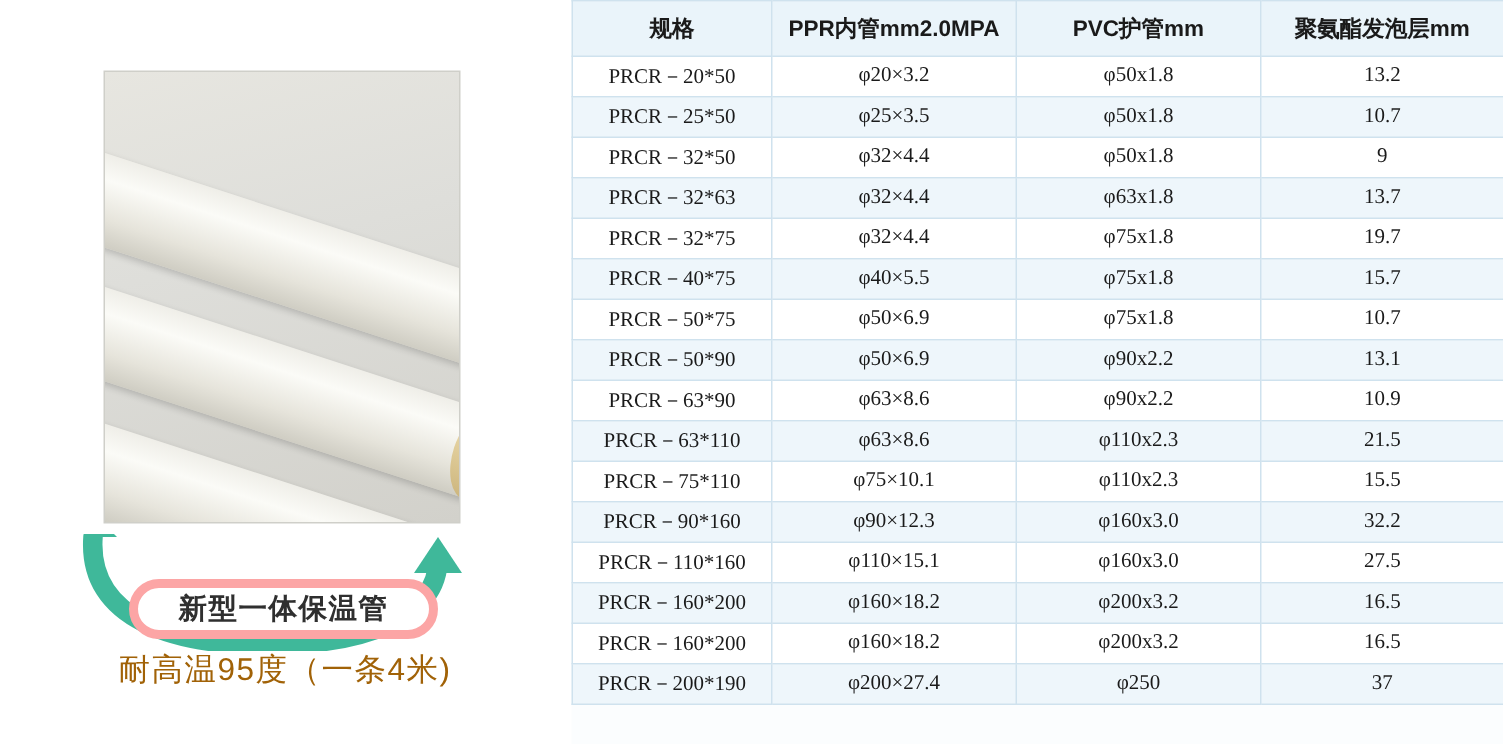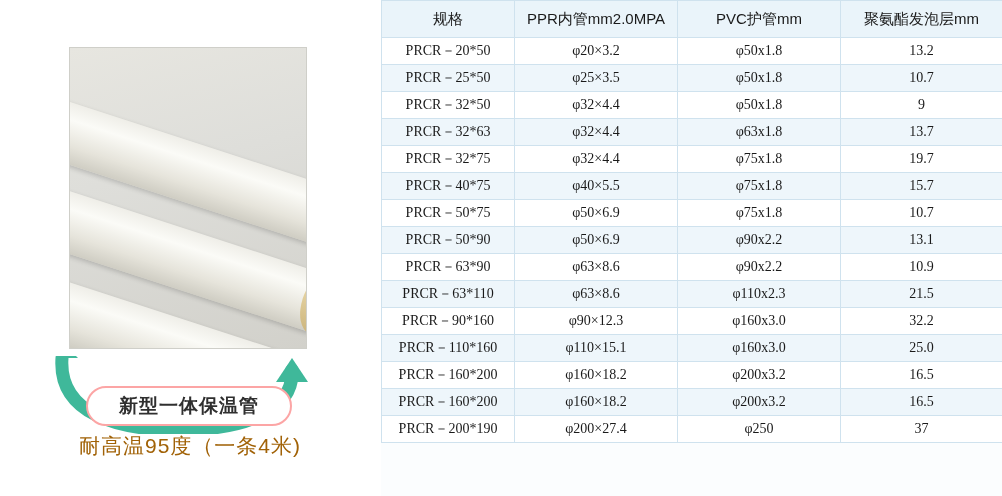--- a/index.html
+++ b/index.html
@@ -100,21 +100,21 @@
     height: 78px;
   }
 
   .badge {
     position: absolute;
     left: 86px;
     top: 386px;
     width: 206px;
     height: 40px;
     background: #ffffff;
-    border: 2px solid #fca5a5;
+    border: 6px solid #fca5a5;
     border-radius: 20px;
     display: flex;
     align-items: center;
     justify-content: center;
     box-sizing: border-box;
   }
   .badge span {
     font-family: "Liberation Sans", sans-serif;
     font-size: 19px;
     font-weight: bold;
@@ -151,21 +151,21 @@
     border: 1px solid #cfe2ee;
     text-align: center;
     font-family: "Liberation Serif", serif;
     color: #1a1a1a;
     padding: 0;
   }
   thead th {
     height: 36px;
     background: #eaf4fa;
     font-size: 15px;
-    font-weight: normal;
+    font-weight: bold;
     font-family: "Liberation Sans", sans-serif;
   }
   tbody td {
     height: 26px;
     font-size: 14px;
   }
   tbody tr:nth-child(odd)  td { background: #ffffff; }
   tbody tr:nth-child(even) td { background: #eef6fb; }
   col.c1 { width: 133px; }
   col.c2 { width: 163px; }
@@ -287,30 +287,36 @@
           <td>φ90x2.2</td>
           <td>10.9</td>
         </tr>
         <tr>
           <td>PRCR－63*110</td>
           <td>φ63×8.6</td>
           <td>φ110x2.3</td>
           <td>21.5</td>
         </tr>
         <tr>
+          <td>PRCR－75*110</td>
+          <td>φ75×10.1</td>
+          <td>φ110x2.3</td>
+          <td>15.5</td>
+        </tr>
+        <tr>
           <td>PRCR－90*160</td>
           <td>φ90×12.3</td>
           <td>φ160x3.0</td>
           <td>32.2</td>
         </tr>
         <tr>
           <td>PRCR－110*160</td>
           <td>φ110×15.1</td>
           <td>φ160x3.0</td>
-          <td>25.0</td>
+          <td>27.5</td>
         </tr>
         <tr>
           <td>PRCR－160*200</td>
           <td>φ160×18.2</td>
           <td>φ200x3.2</td>
           <td>16.5</td>
         </tr>
         <tr>
           <td>PRCR－160*200</td>
           <td>φ160×18.2</td>

